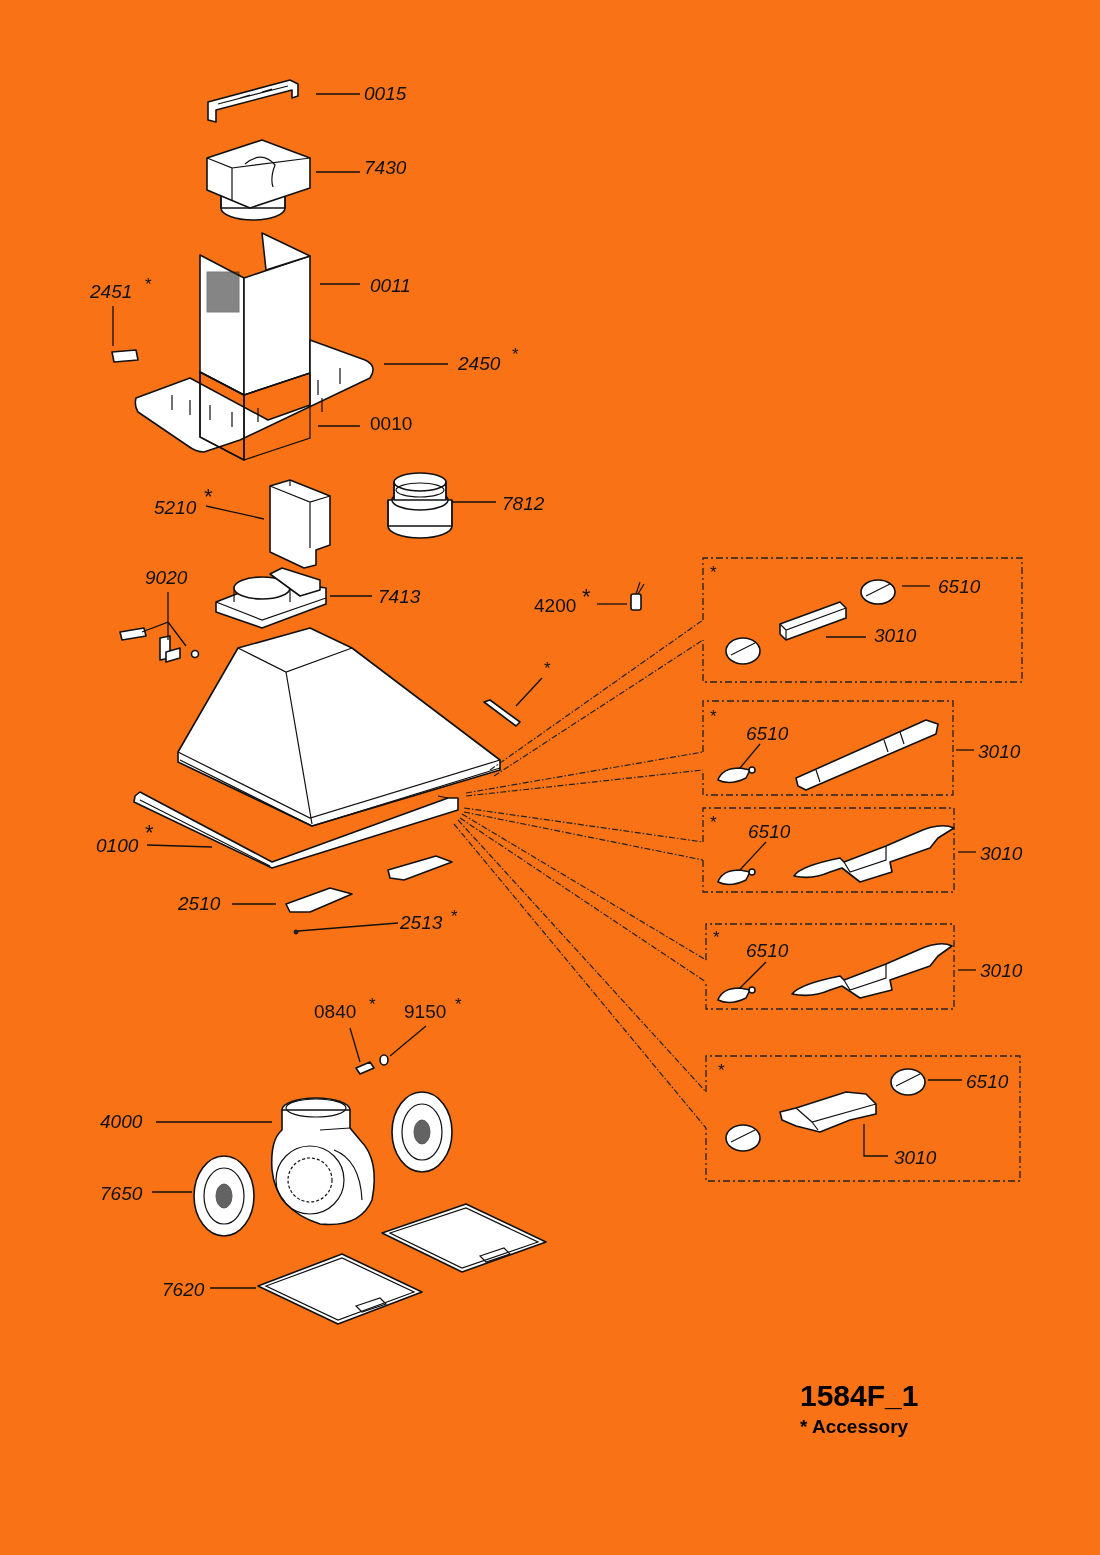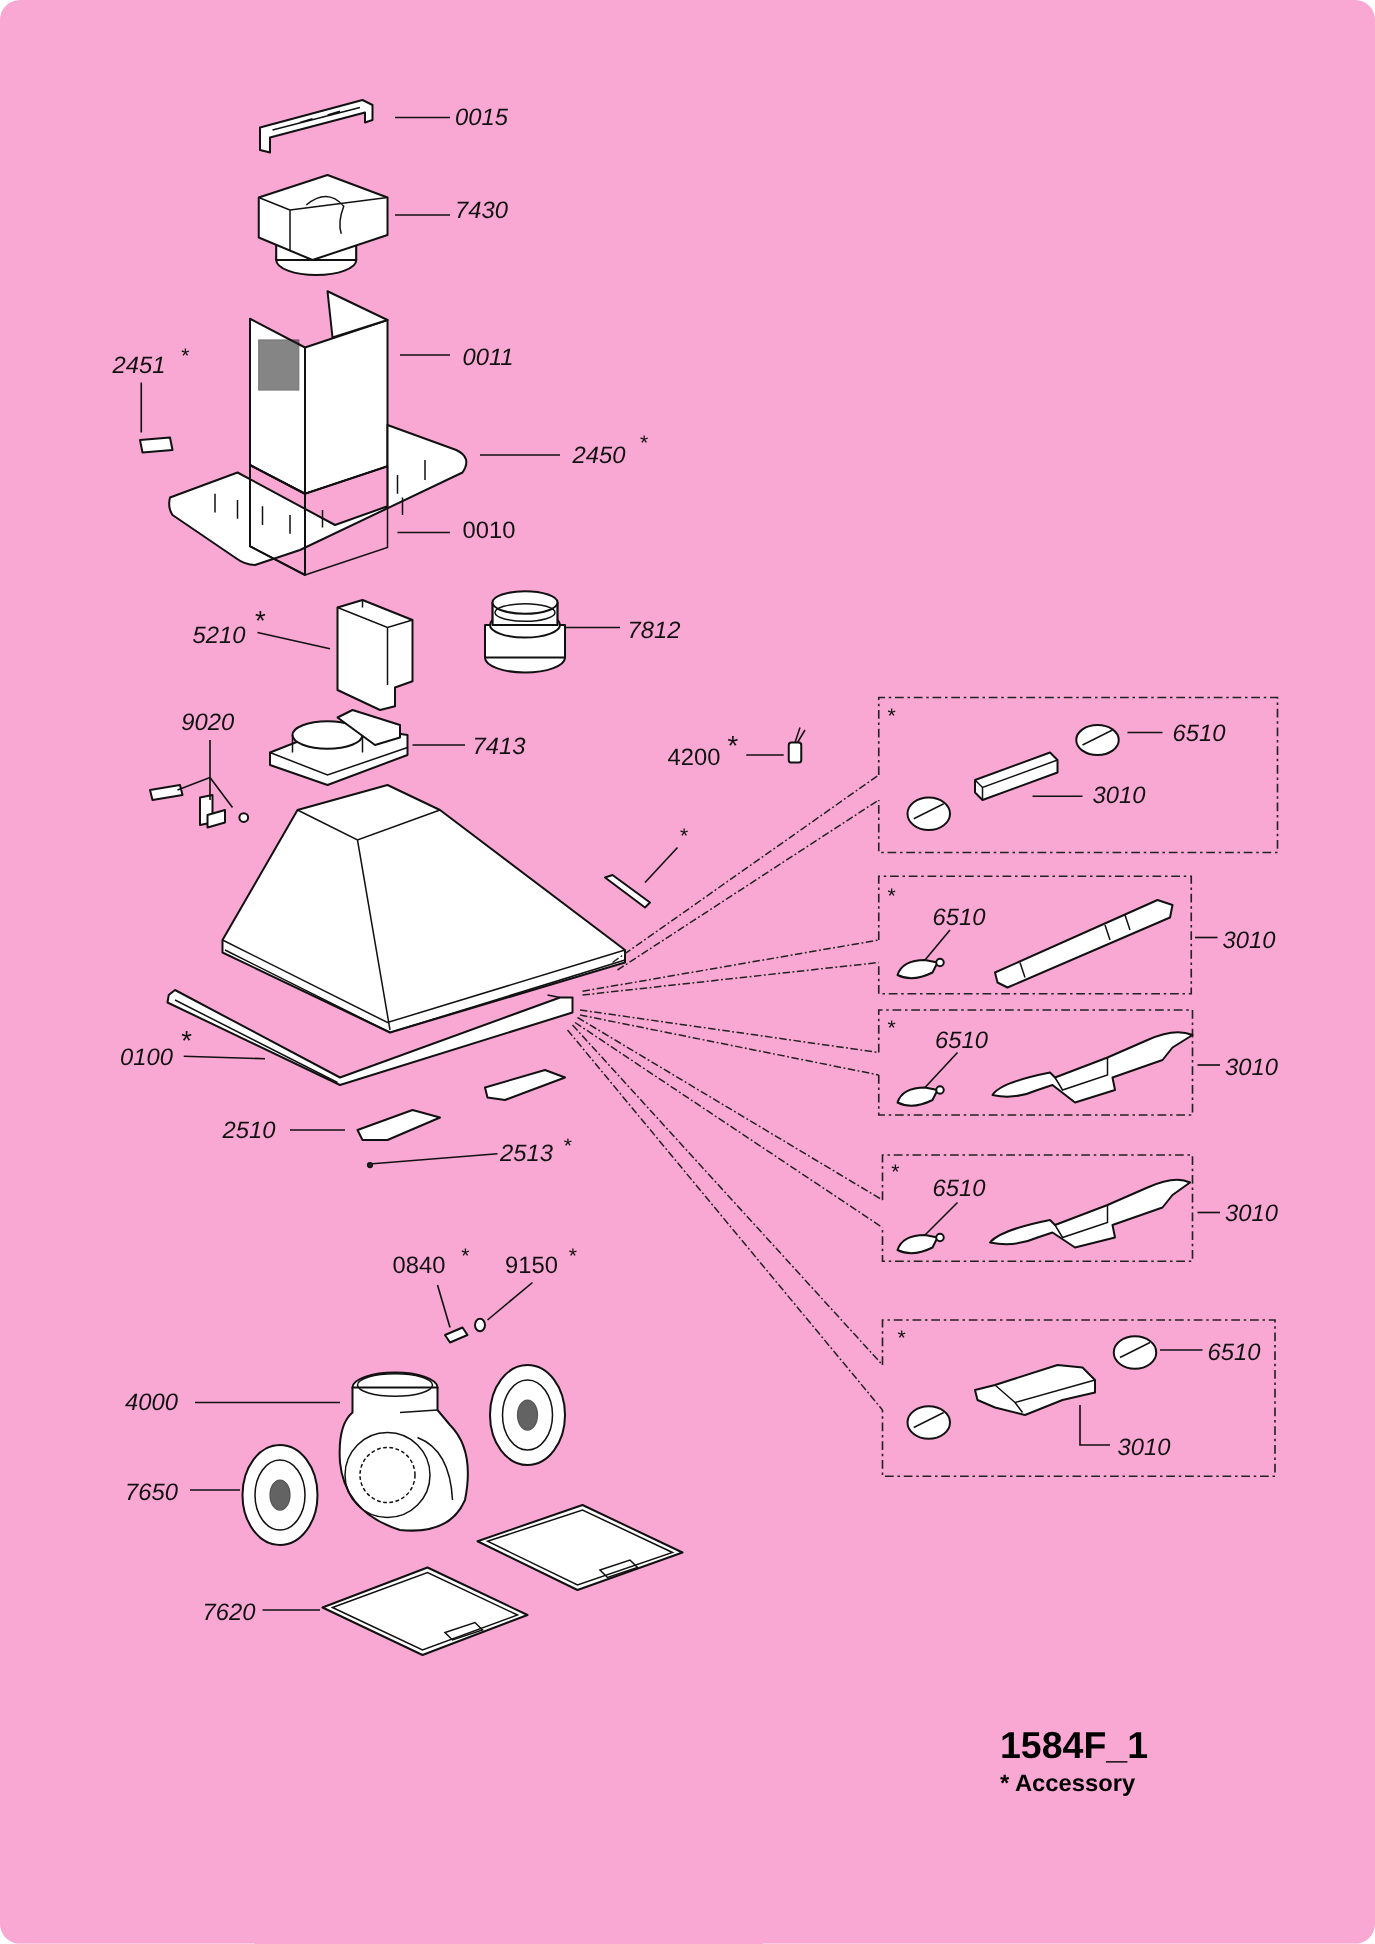--- a/index.html
+++ b/index.html
@@ -1,16 +1,16 @@
 <!DOCTYPE html>
 <html><head>
 <meta charset="utf-8">
 <style>
   html, body { margin: 0; padding: 0; background: #ffffff; }
-  #canvas { position: relative; width: 1100px; height: 1555px; background: #f9a8d4; overflow: hidden; border-radius: 16px; }
+  #canvas { position: relative; width: 1100px; height: 1555px; background: #f97316; overflow: hidden; }
   svg#drawing { position: absolute; left: 0; top: 0; width: 1100px; height: 1555px; }
   .lbl { font-family: "Liberation Sans", sans-serif; font-size: 19px; fill: #111; }
   .it { font-style: italic; }
   .ast { font-family: "Liberation Sans", sans-serif; font-size: 17px; fill: #111; }
   .title { font-family: "Liberation Sans", sans-serif; font-weight: bold; font-size: 30px; fill: #000; }
   .subtitle { font-family: "Liberation Sans", sans-serif; font-weight: bold; font-size: 19px; fill: #000; }
   .part { fill: #fff; stroke: #111; stroke-width: 1.6; stroke-linejoin: round; }
   .partl { fill: none; stroke: #111; stroke-width: 1.2; }
   .dark { fill: #222; stroke: #111; stroke-width: 1; }
   .leader { stroke: #111; stroke-width: 1.3; fill: none; }

